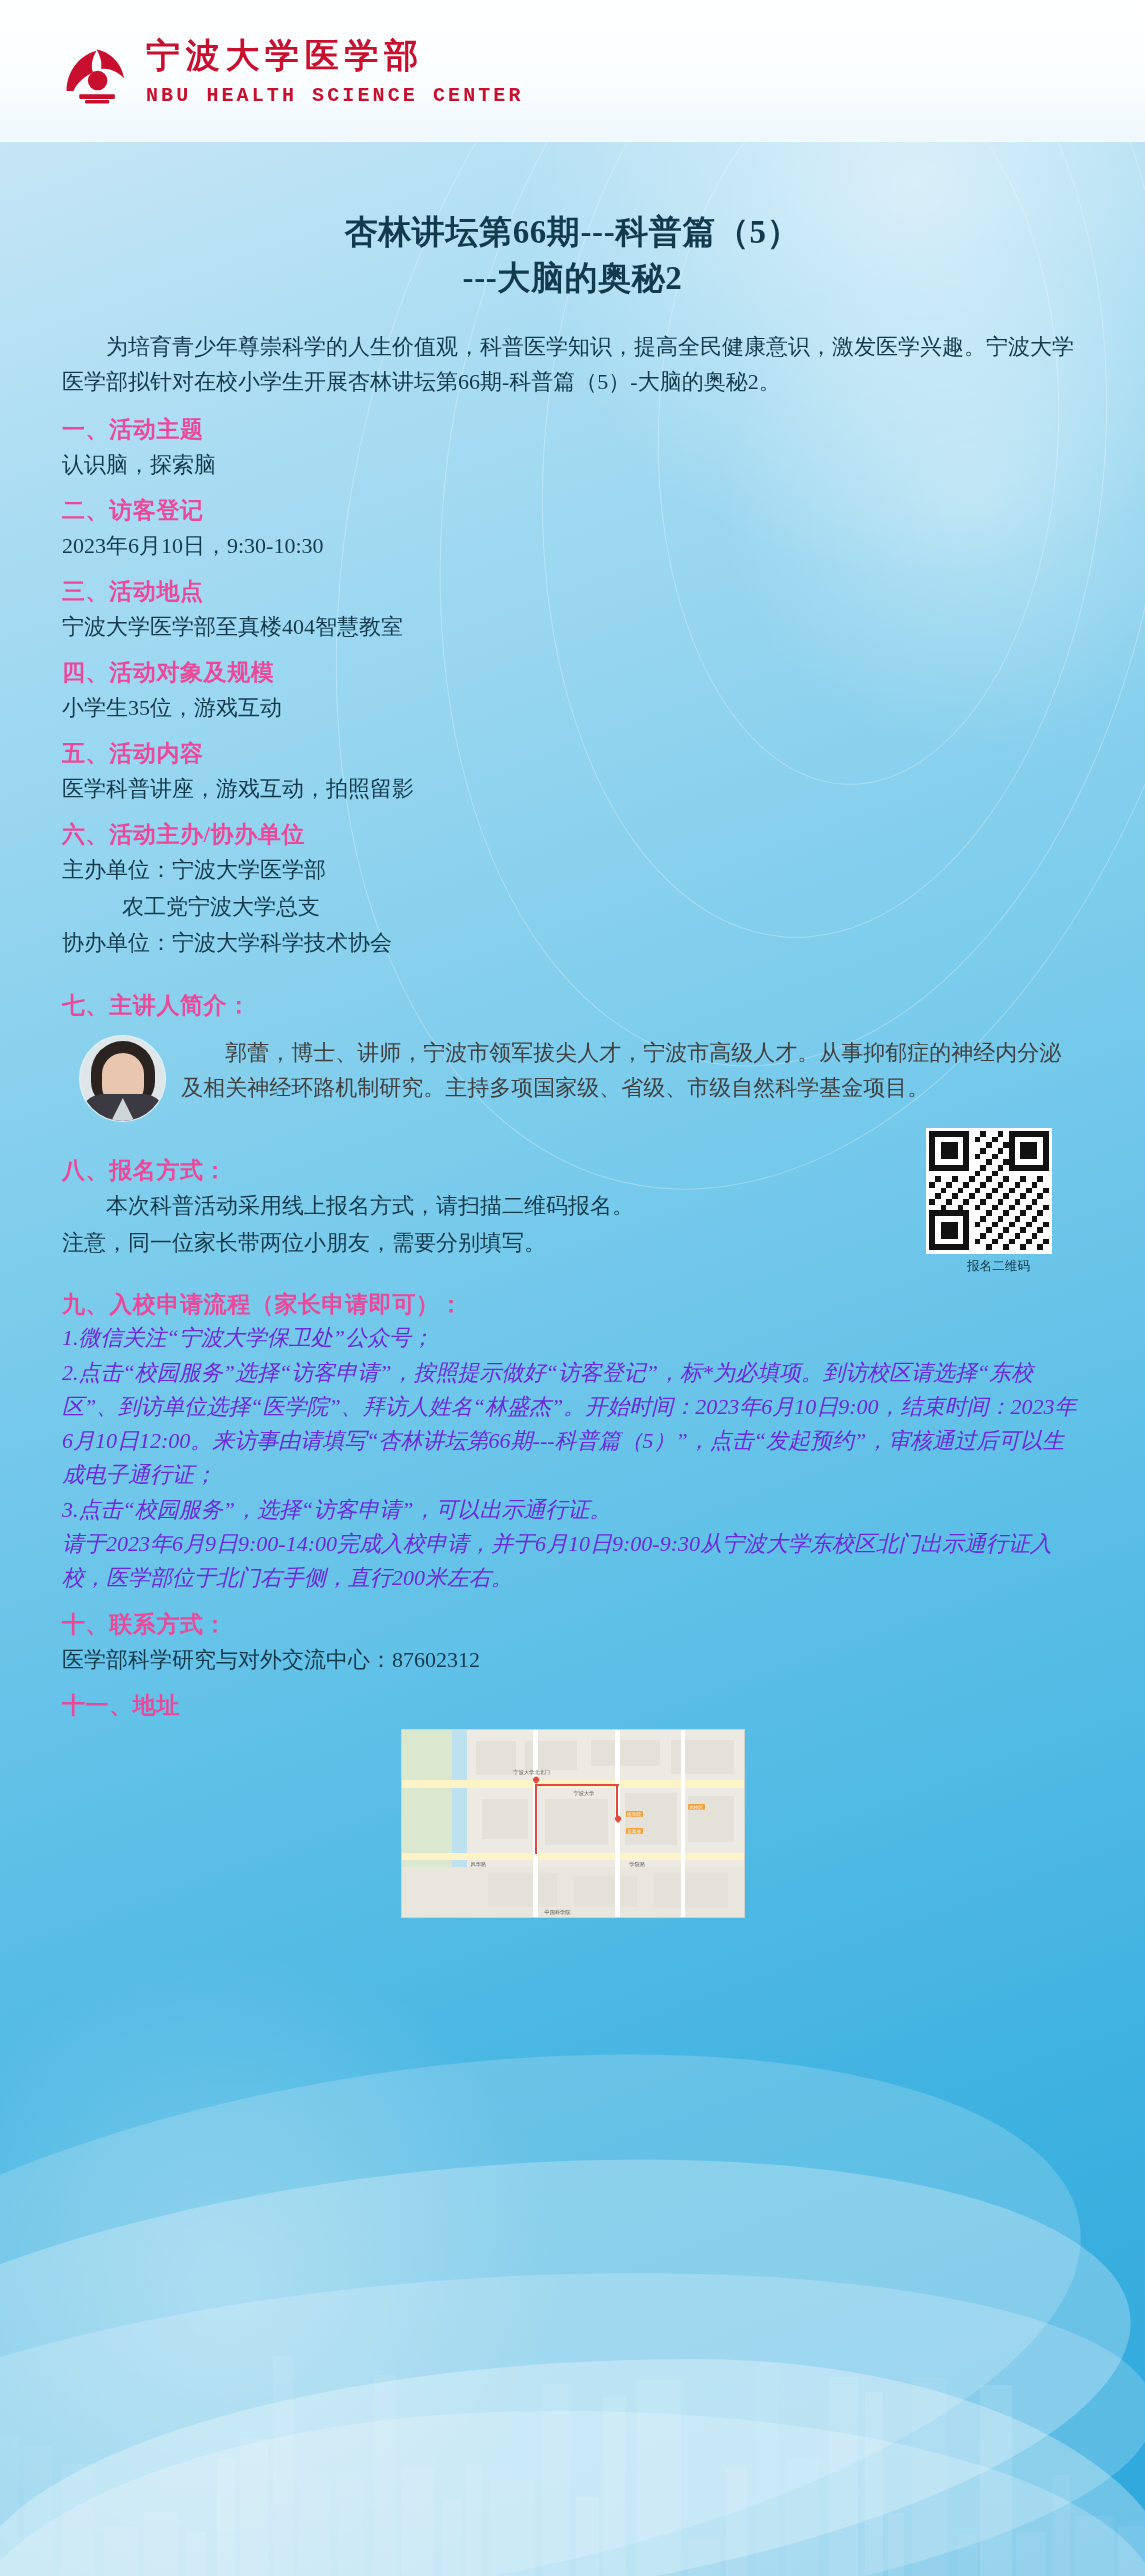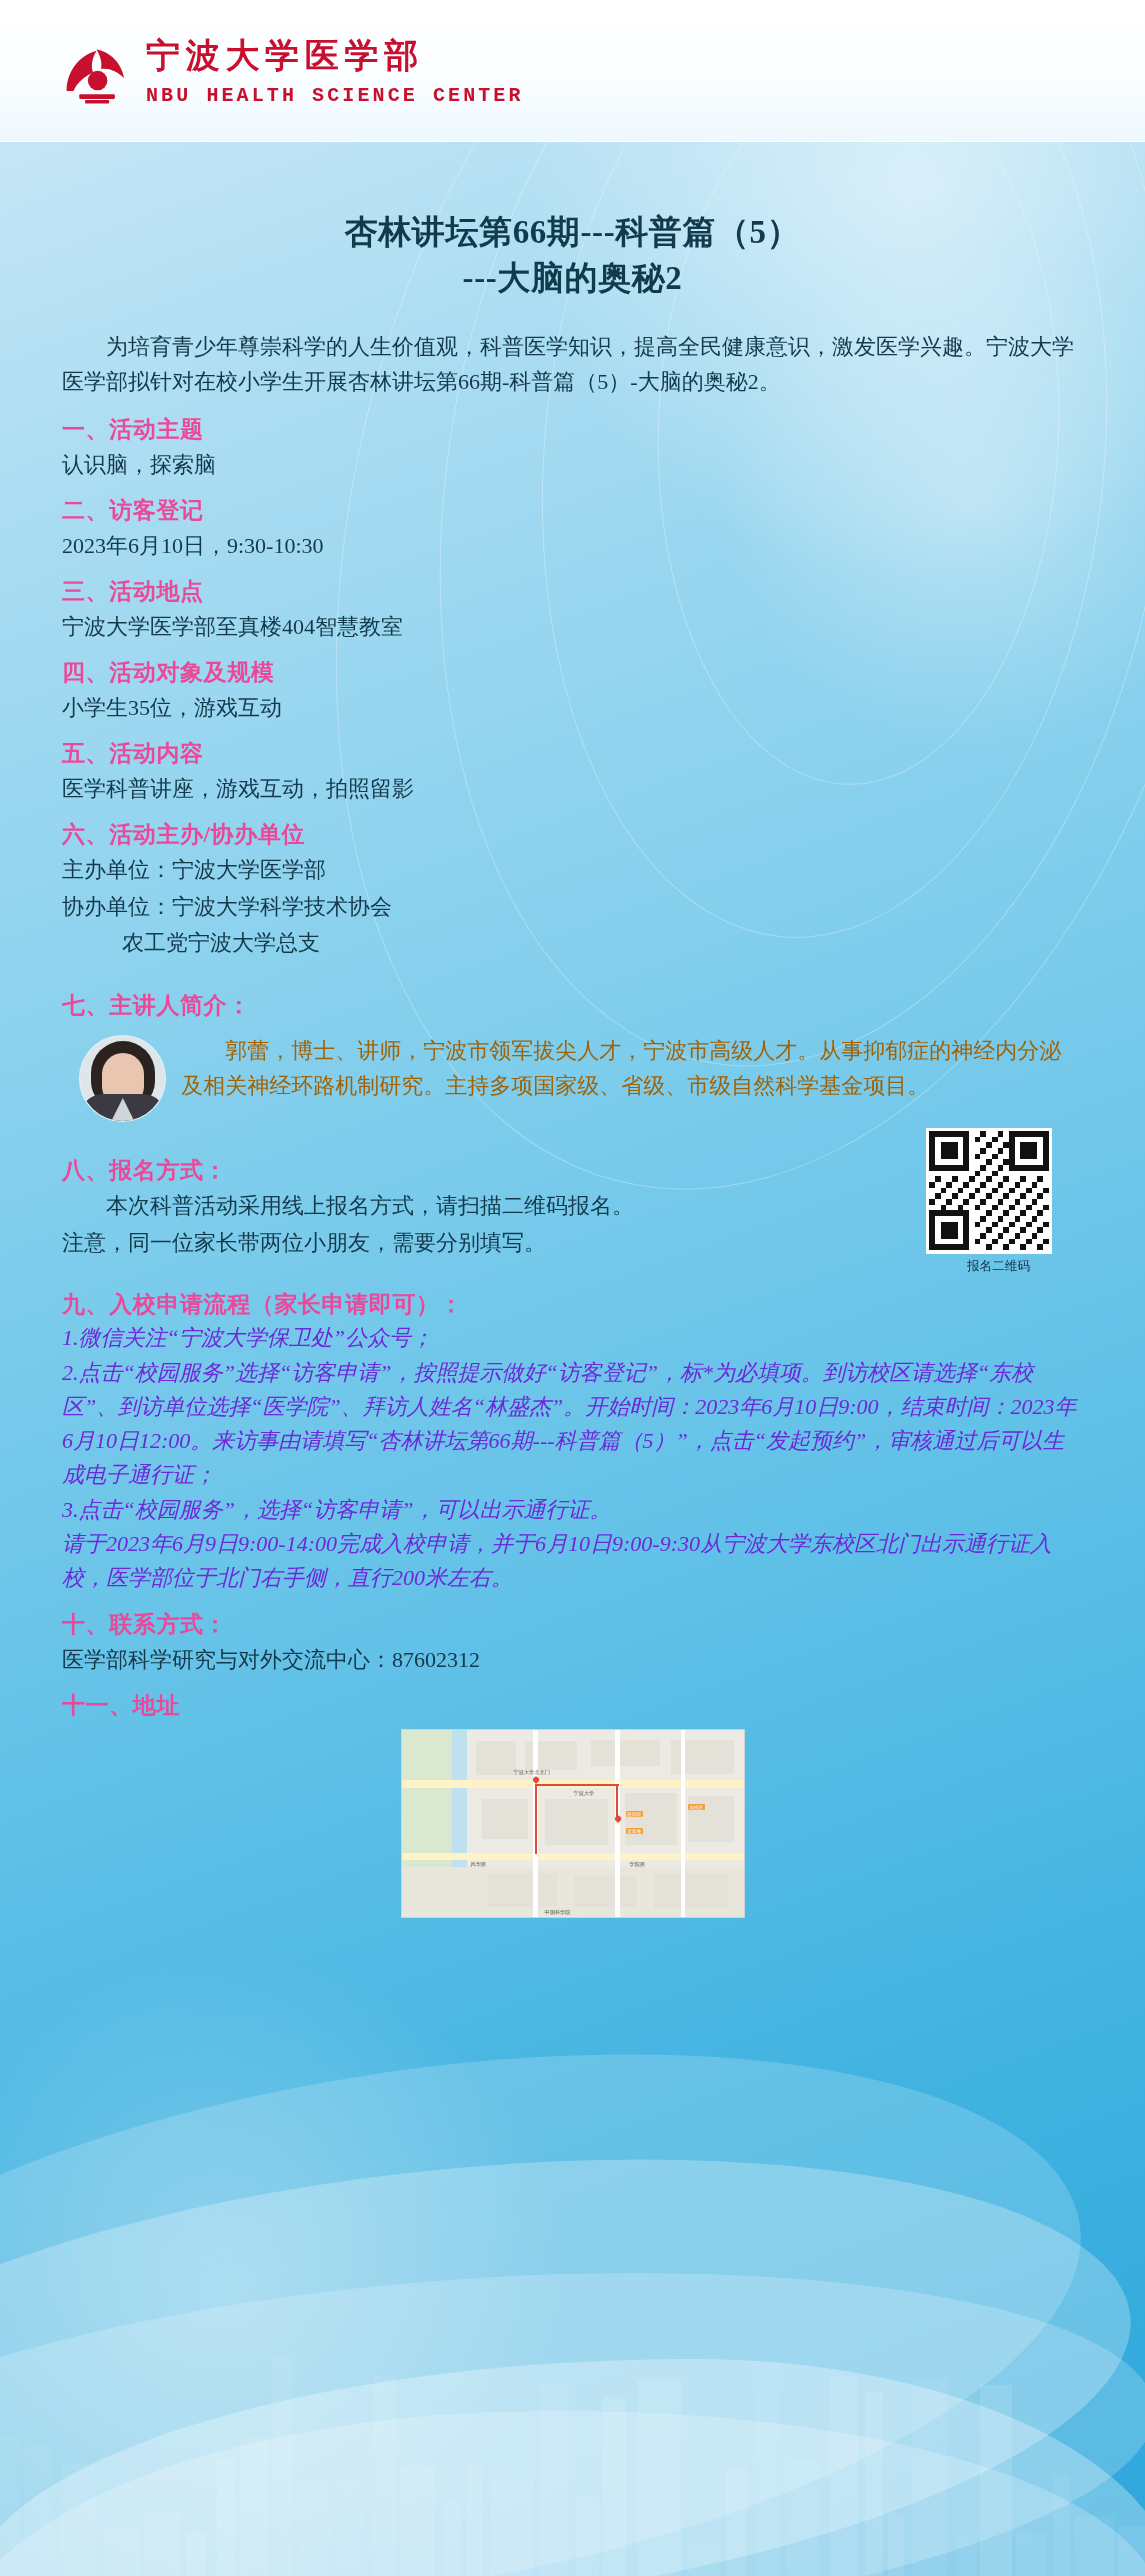--- a/index.html
+++ b/index.html
@@ -175,22 +175,22 @@
   }
   .avatar .collar {
     position: absolute; left: 50%; bottom: 0; transform: translateX(-50%);
     width: 23px; height: 23px; background: #cfd6da;
     clip-path: polygon(50% 0, 100% 100%, 0 100%);
   }
   .speaker-text {
     font-size: 22px;
     line-height: 1.58;
     text-indent: 44px;
-    color: #a16207;
-    font-family: Liberation Mono, monospace;
+    color: #404040;
+    font-family: Liberation Serif, serif;
   }
 
   
   .signup-block { position: relative; margin-top: 34px; }
   .qr {
     position: absolute;
     right: 12px; top: -27.5px;
     width: 145px;
   }
   .qr-img {
@@ -342,22 +342,22 @@
   <div class="sec-body">宁波大学医学部至真楼404智慧教室</div>
 
   <div class="sec-head">四、活动对象及规模</div>
   <div class="sec-body">小学生35位，游戏互动</div>
 
   <div class="sec-head">五、活动内容</div>
   <div class="sec-body">医学科普讲座，游戏互动，拍照留影</div>
 
   <div class="sec-head">六、活动主办/协办单位</div>
   <div class="sec-body">主办单位：宁波大学医学部</div>
+  <div class="sec-body indent-1">农工党宁波大学总支</div>
   <div class="sec-body">协办单位：宁波大学科学技术协会</div>
-  <div class="sec-body indent-1">农工党宁波大学总支</div>
 
   <div class="sec-head speaker-head">七、主讲人简介：</div>
   <div class="speaker">
     <div class="avatar">
       <div class="hair"></div>
       <div class="face"></div>
       <div class="body"></div>
       <div class="collar"></div>
     </div>
     <div class="speaker-text">郭蕾，博士、讲师，宁波市领军拔尖人才，宁波市高级人才。从事抑郁症的神经内分泌及相关神经环路机制研究。主持多项国家级、省级、市级自然科学基金项目。</div>

